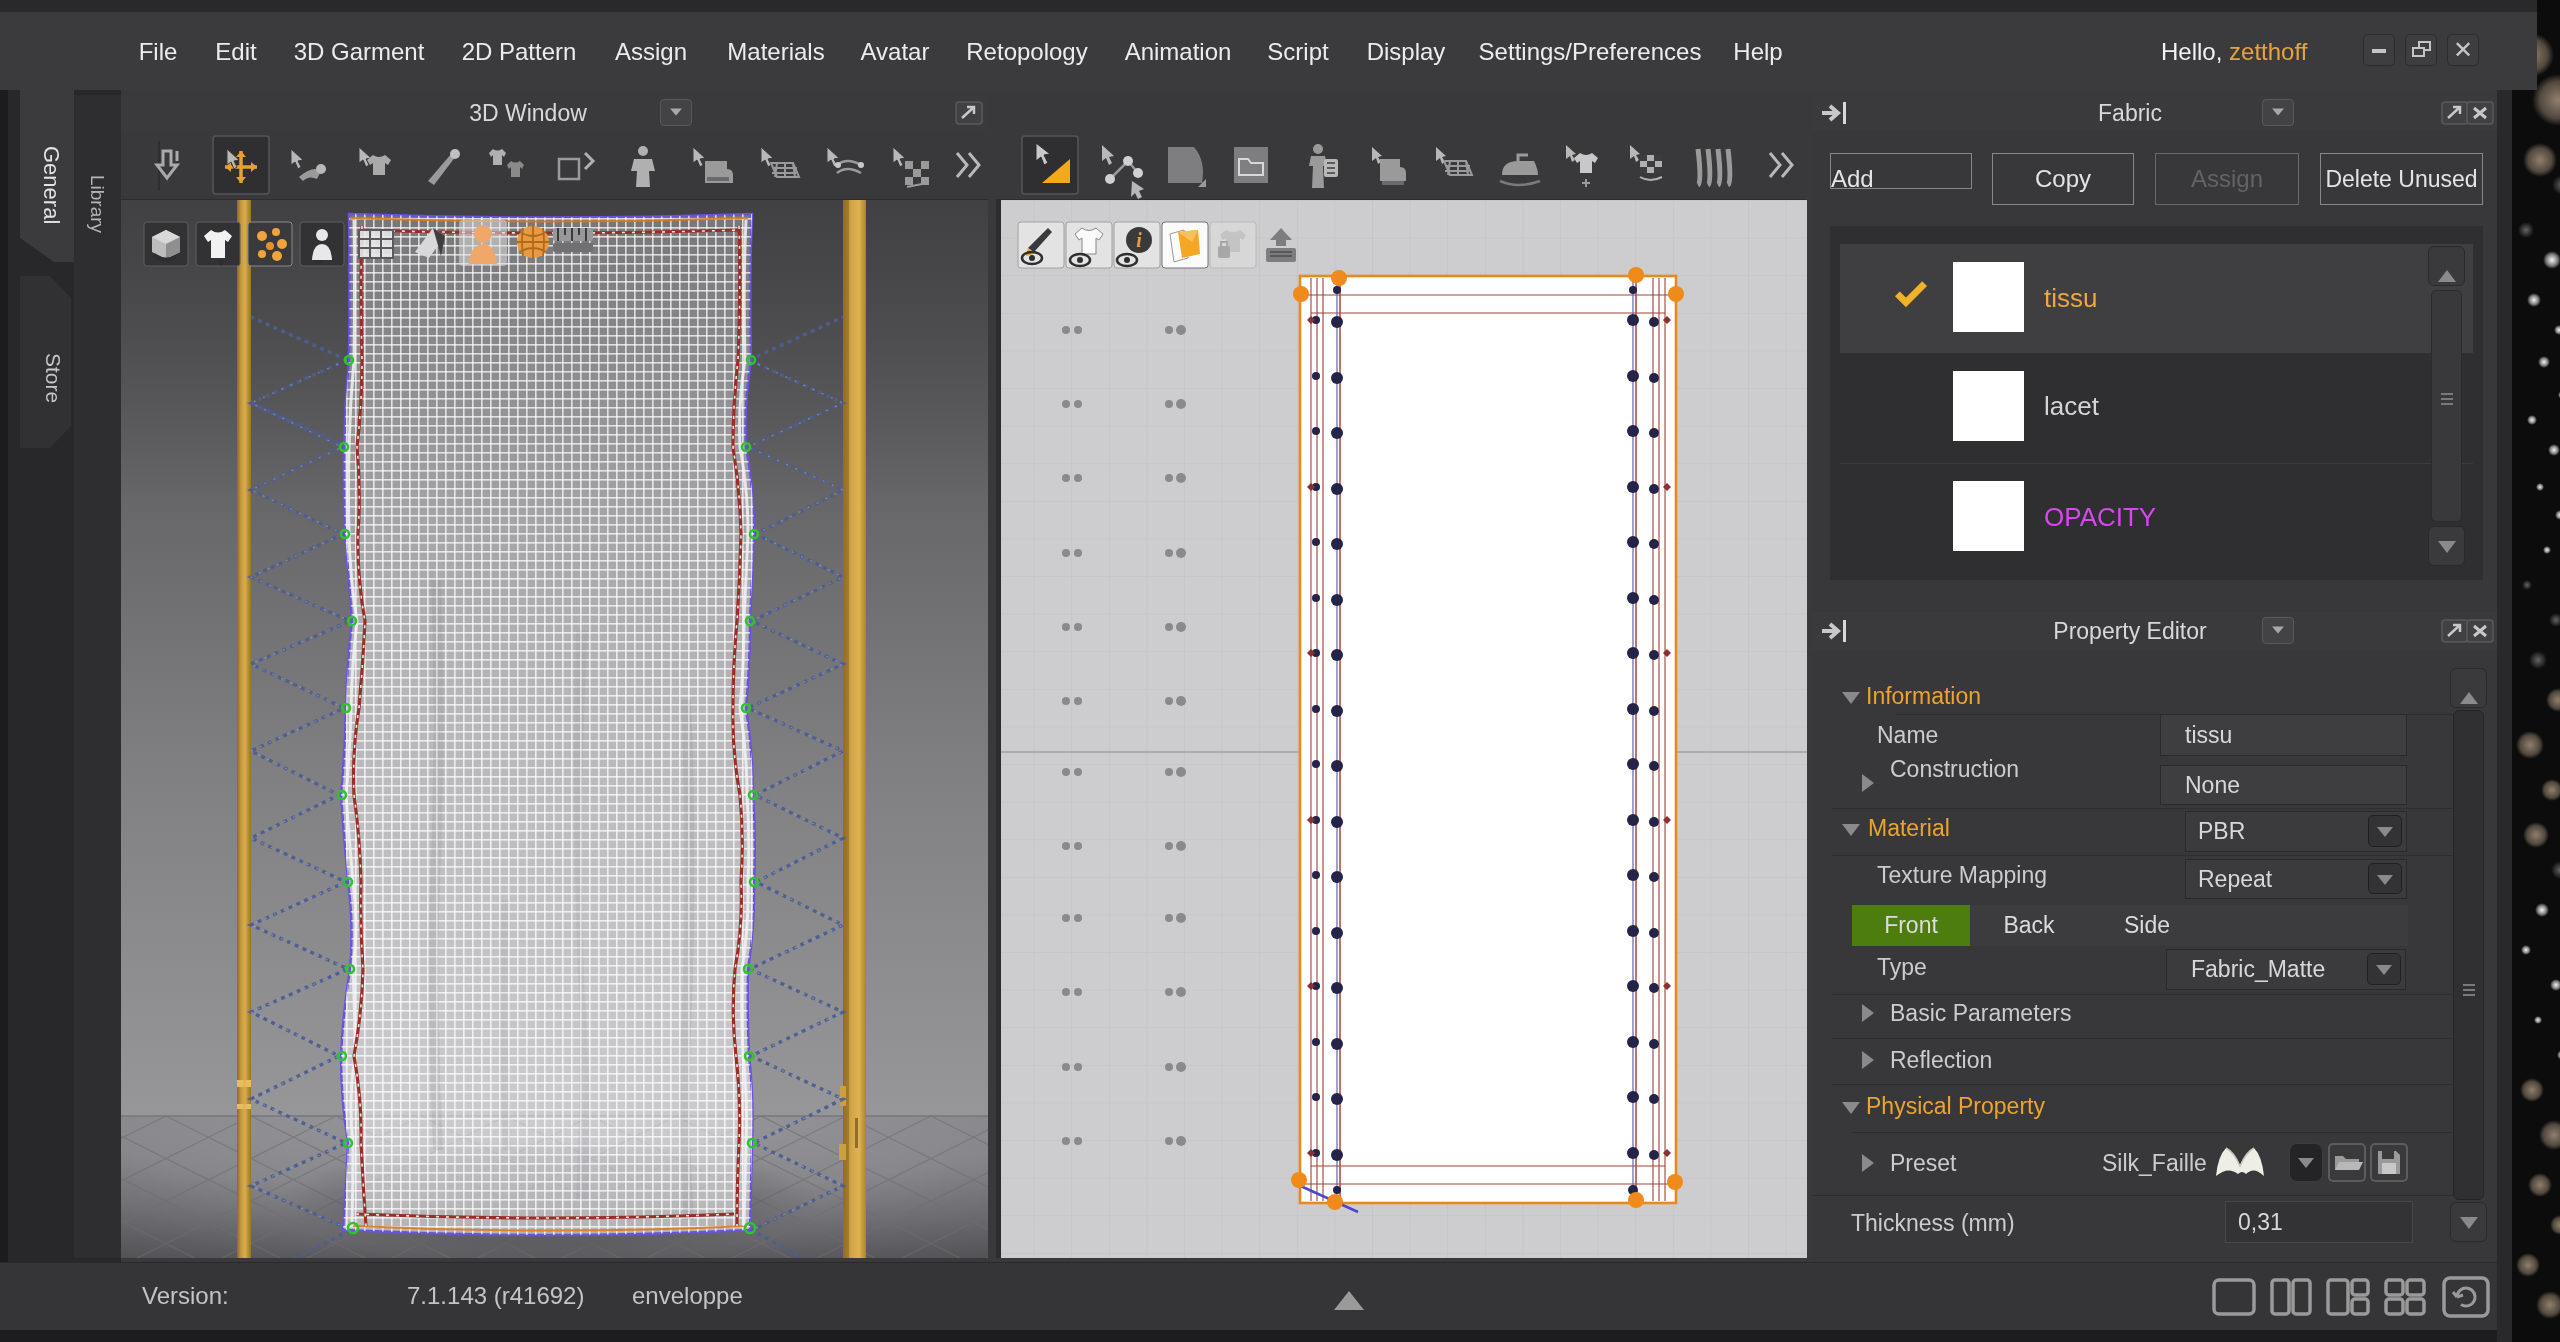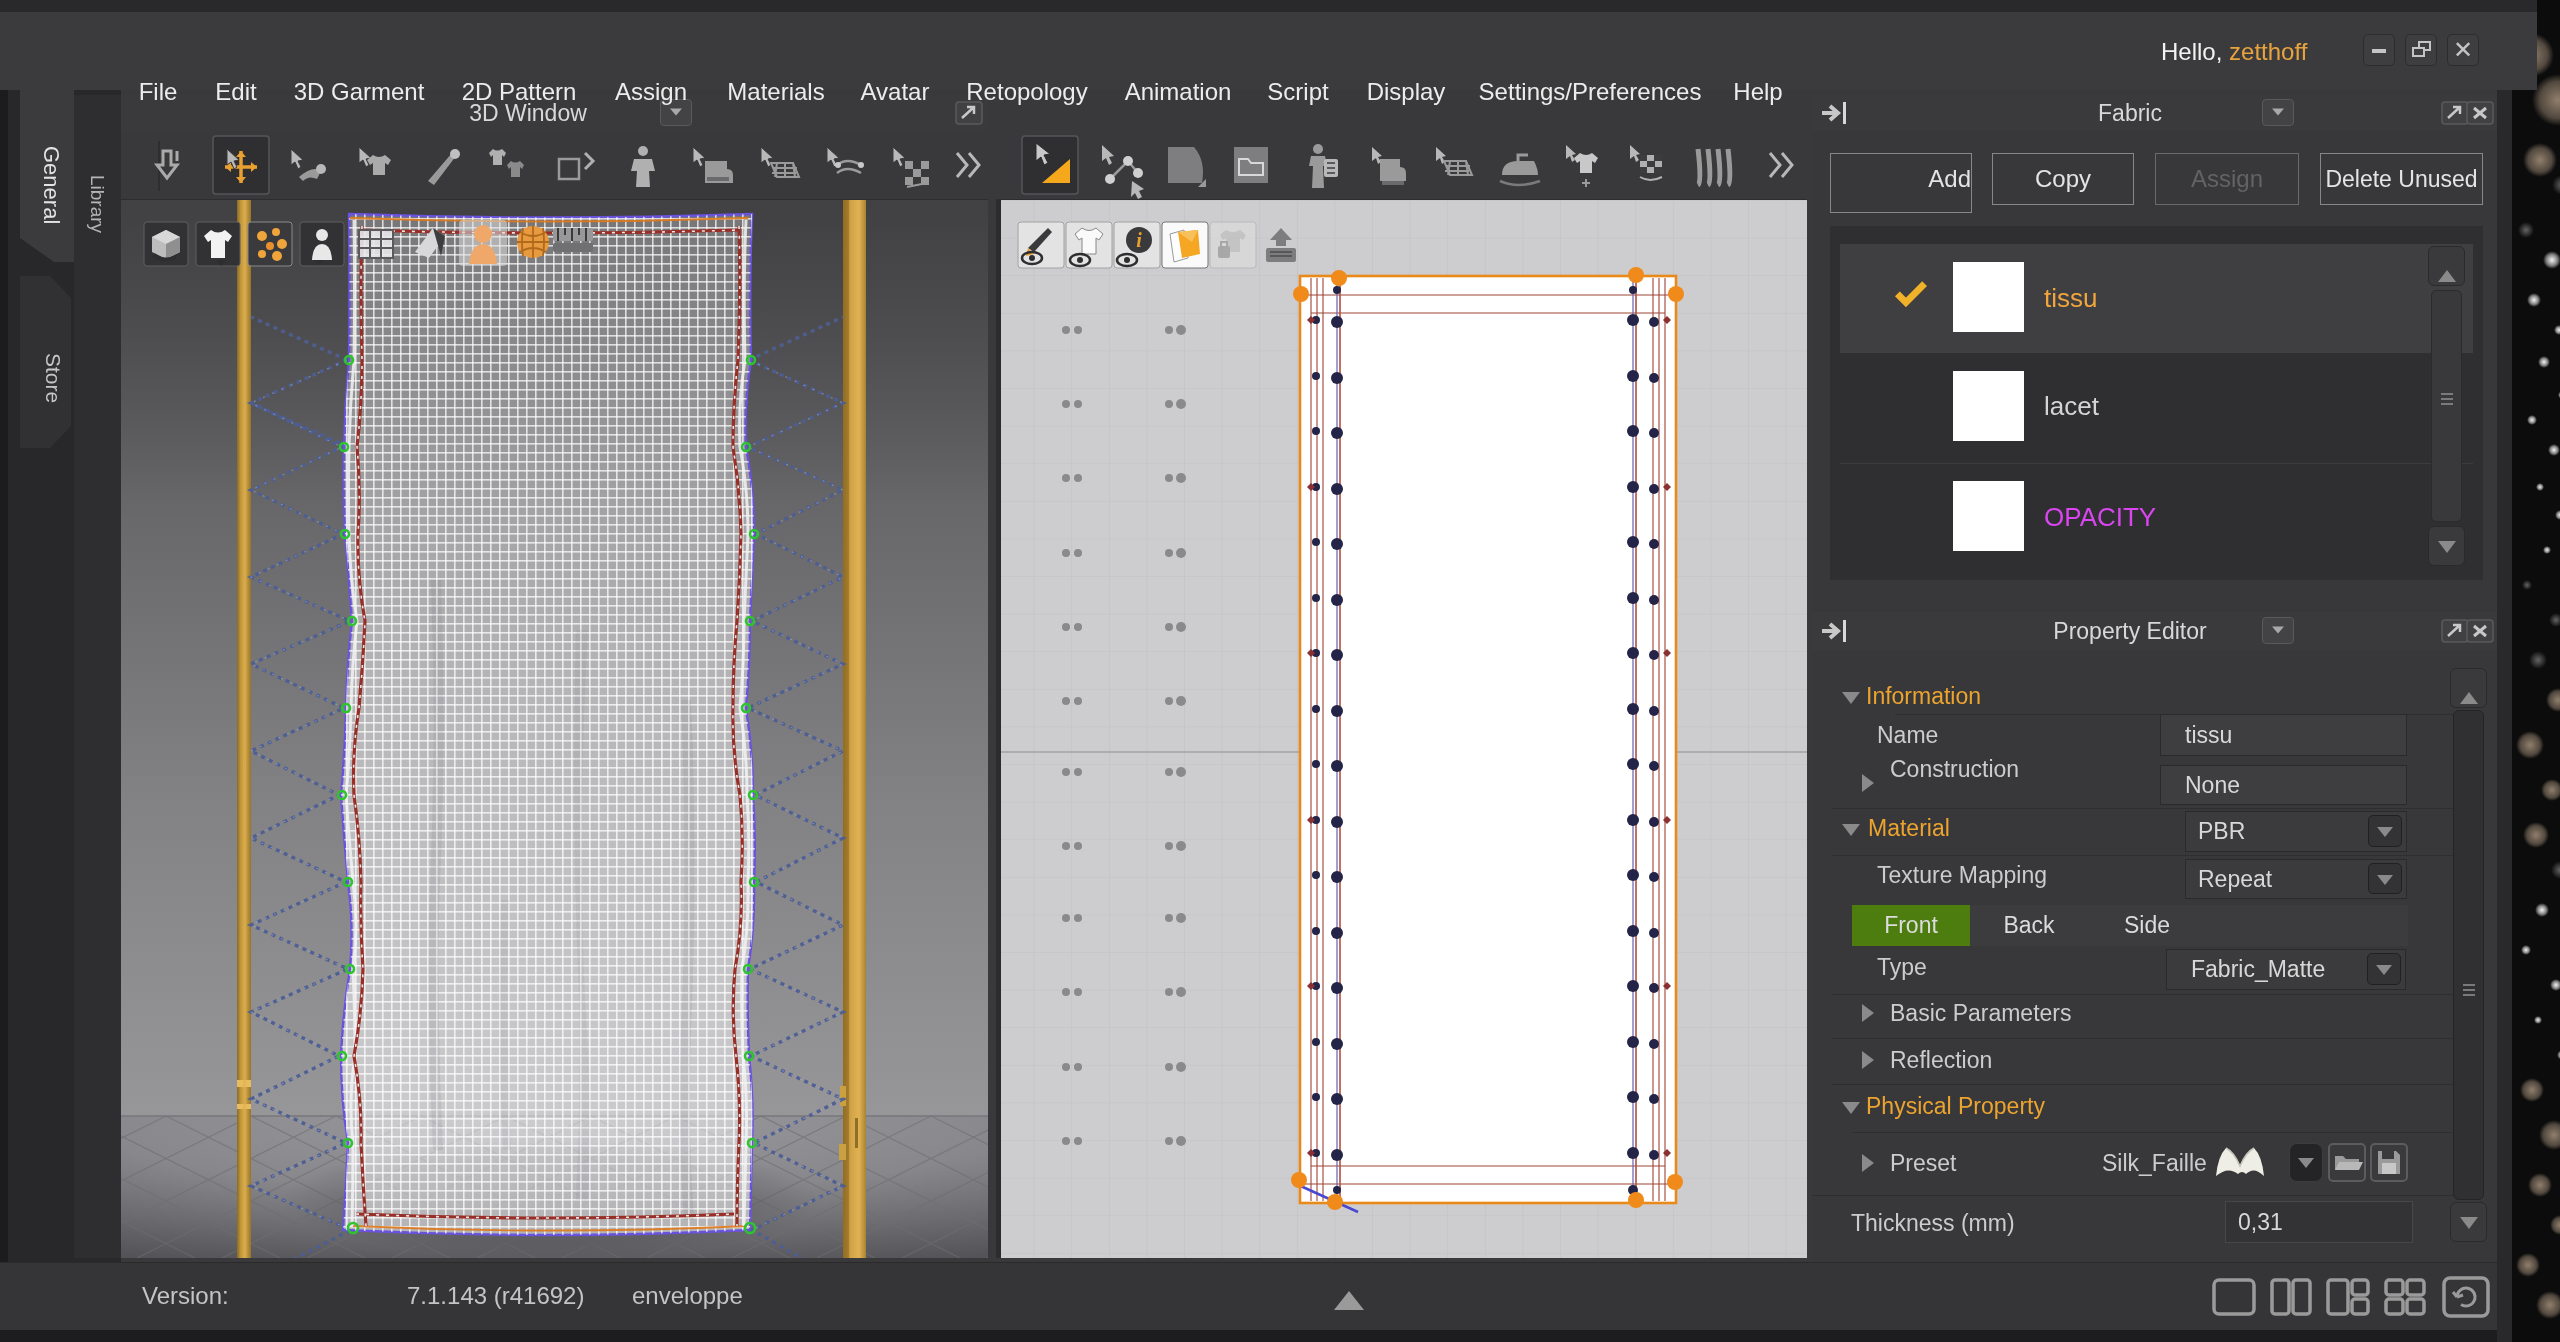--- a/index.html
+++ b/index.html
@@ -1,20 +1,20 @@
 <!DOCTYPE html>
 <html><head>
 <meta charset="utf-8">
 <style>
 * { margin:0; padding:0; box-sizing:border-box; }
 html,body { width:2560px; height:1342px; overflow:hidden; background:#39393b; font-family:"Liberation Sans", sans-serif; }
 #app { position:absolute; top:0; left:0; width:2560px; height:1342px; background:#39393b; }
 .abs { position:absolute; }
 .ctr { transform:translateX(-50%); white-space:nowrap; }
-.menu-item { position:absolute; z-index:4; top:38px; transform:translateX(-50%); color:#ececec; font-size:24px;margin-top:40px; }
+.menu-item { position:absolute; z-index:4; top:38px; transform:translateX(-50%); color:#ececec; font-size:24px; }
 .ttl { color:#d8d8d8; font-size:23px; }
 .ddbtn { position:absolute; width:32px; height:27px; background:#434345; border:1px solid #595959; border-radius:4px; }
 .ddbtn:after { content:""; position:absolute; left:50%; top:50%; transform:translate(-50%,-35%); border:6px solid transparent; border-top:7px solid #a8a8a8; }
 .lbl { position:absolute; color:#cccccc; font-size:23px; }
 .olbl { position:absolute; color:#eca42e; font-size:23px; }
 .inp { position:absolute; background:#3e3e40; border:1px solid #2a2a2c; color:#d8d8d8; font-size:23px; }
 .tri-r { position:absolute; width:0; height:0; border:9px solid transparent; border-left:12px solid #8a8a8a; }
 .tri-d { position:absolute; width:0; height:0; border:9px solid transparent; border-top:12px solid #8a8a8a; }
 .sep { position:absolute; height:1px; background:#2e2e30; }
 </style>
@@ -624,21 +624,21 @@
       <div class="ddbtn" style="left:450px;top:4px"></div>
       <svg class="abs" style="left:628px;top:4px" width="30" height="28" viewBox="0 0 30 28">
           <rect x="2" y="3" width="26" height="22" rx="3" fill="#414143" stroke="#5a5a5a" stroke-width="1.5"></rect>
           <path d="M8 19 L20 8 M13 8 h7 v7" stroke="#c8c8c8" stroke-width="2.5" fill="none"></path>
         </svg>
       <svg class="abs" style="left:653px;top:4px" width="30" height="28" viewBox="0 0 30 28">
           <rect x="2" y="3" width="26" height="22" rx="3" fill="#414143" stroke="#5a5a5a" stroke-width="1.5"></rect>
           <path d="M9 9 l12 10 M21 9 l-12 10" stroke="#c8c8c8" stroke-width="3" fill="none"></path>
         </svg>
     </div>
-    <div class="abs" style="left:18px;top:58px;width:142px;height:60px;border:1px solid #87878a;color:#e4e4e4;font-size:24px;text-align:right;line-height:50px">Add</div>
+    <div class="abs" style="left:18px;top:58px;width:142px;height:36px;border:1px solid #87878a;color:#e4e4e4;font-size:24px;text-align:left;line-height:50px">Add</div>
     <div class="abs" style="left:180px;top:58px;width:142px;height:52px;border:1px solid #87878a;color:#e4e4e4;font-size:24px;text-align:center;line-height:50px">Copy</div>
     <div class="abs" style="left:343px;top:58px;width:144px;height:52px;border:1px solid #6a6a6d;color:#636366;font-size:24px;text-align:center;line-height:50px">Assign</div>
     <div class="abs" style="left:508px;top:58px;width:163px;height:52px;border:1px solid #87878a;color:#e4e4e4;font-size:23px;text-align:center;line-height:50px">Delete Unused</div>
 
     <div class="abs" style="left:18px;top:131px;width:653px;height:354px;background:#2f2f31">
       <div class="abs" style="left:10px;top:18px;width:633px;height:109px;background:#3f3f41"></div>
       <svg class="abs" style="left:64px;top:52px" width="34" height="30" viewBox="0 0 40 34">
           <path d="M4 18 l10 10 L36 6" stroke="#f0b228" stroke-width="8" fill="none"></path>
         </svg>
       <div class="abs" style="left:123px;top:36px;width:71px;height:70px;background:#ffffff"></div>

